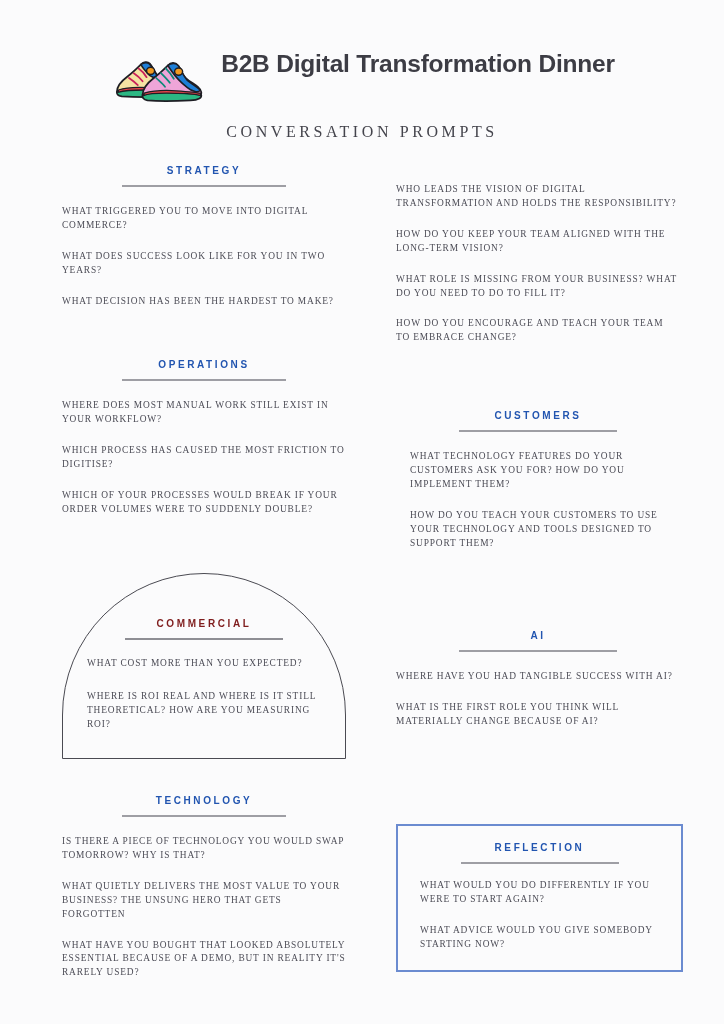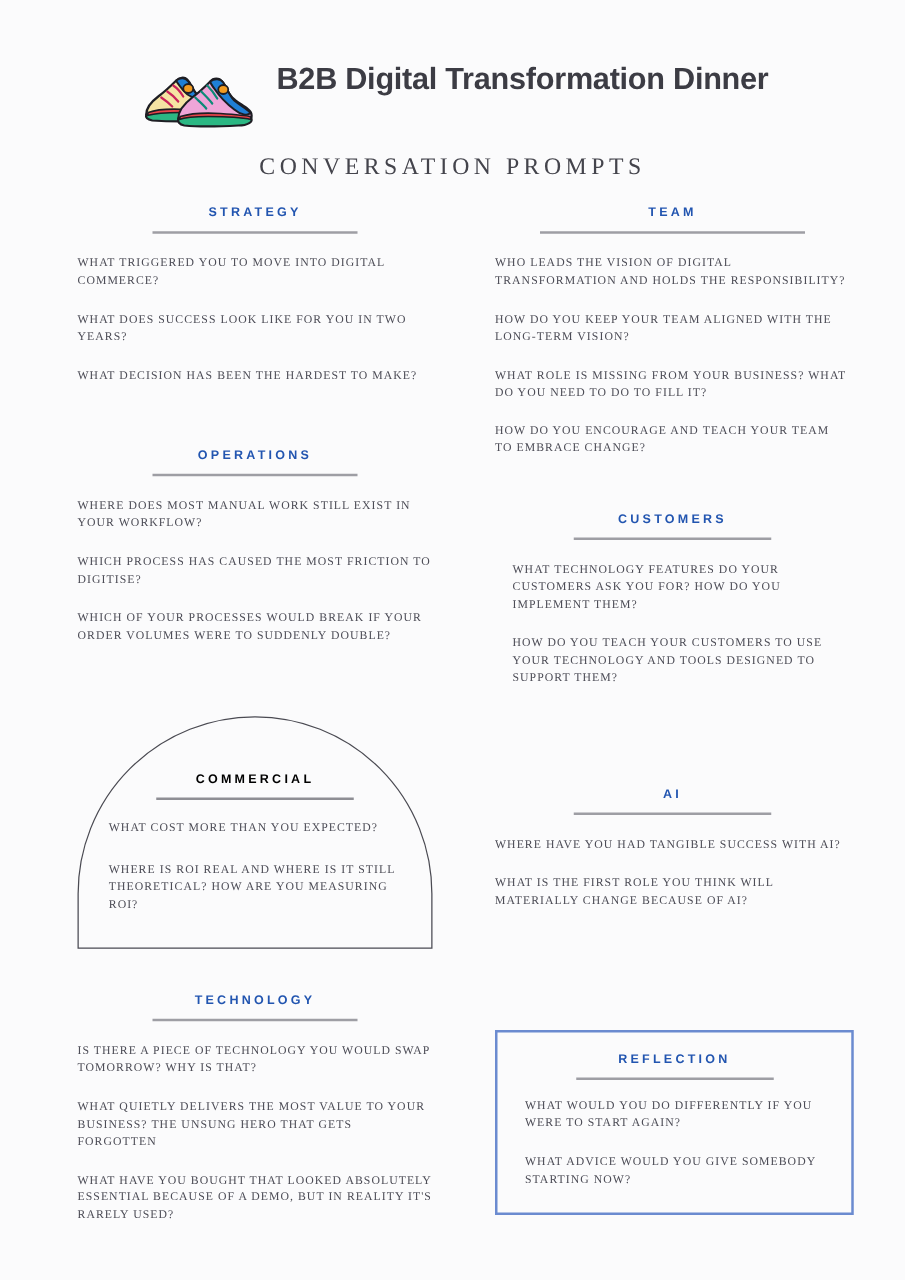--- a/index.html
+++ b/index.html
@@ -47,21 +47,21 @@
     font-family: "Liberation Sans", "DejaVu Sans", sans-serif;
     font-size: 24.5px;
     font-weight: bold;
     color: #3c3c44;
     letter-spacing: -0.2px;
     white-space: nowrap;
   }
   .subtitle {
     margin-top: 17px;
     font-family: "Liberation Serif", "DejaVu Serif", serif;
-    font-size: 19px;
+    font-size: 16px;
     letter-spacing: 3.6px;
     color: #44444c;
     text-transform: uppercase;
   }
 
   
   .section { position: absolute; }
 
   .section-head {
     text-align: center;
@@ -120,21 +120,21 @@
     position: absolute;
     left: 62px;
     top: 573px;
     width: 284px;
     height: 186px;
     border: 1px solid #4a4a52;
     border-radius: 142px 142px 0 0;
     background: transparent;
   }
   .arch .section-head { padding-top: 44px; }
-  .arch .section-title { color: #000000; }
+  .arch .section-title { color: #7f1d1d; }
   .arch .section-rule { background: #8e8e94; }
   .arch .prompts {
     margin-top: 17px;
     padding: 0 22px 0 24px;
   }
   .arch .prompt { margin-bottom: 19px; }
 
   
   .reflection-box {
     position: absolute;
@@ -227,24 +227,20 @@
       <div class="section-rule rule-w-technology"></div>
     </div>
     <div class="prompts">
       <div class="prompt">IS THERE A PIECE OF TECHNOLOGY YOU WOULD SWAP TOMORROW? WHY IS THAT?</div>
       <div class="prompt">WHAT QUIETLY DELIVERS THE MOST VALUE TO YOUR BUSINESS? THE UNSUNG HERO THAT GETS FORGOTTEN</div>
       <div class="prompt">WHAT HAVE YOU BOUGHT THAT LOOKED ABSOLUTELY ESSENTIAL BECAUSE OF A DEMO, BUT IN REALITY IT'S RARELY USED?</div>
     </div>
   </div>
 
   <div class="section col-right" id="sec-team">
-    <div class="section-head">
-      <div class="section-title">TEAM</div>
-      <div class="section-rule rule-w-team"></div>
-    </div>
     <div class="prompts">
       <div class="prompt">WHO LEADS THE VISION OF DIGITAL TRANSFORMATION AND HOLDS THE RESPONSIBILITY?</div>
       <div class="prompt">HOW DO YOU KEEP YOUR TEAM ALIGNED WITH THE LONG-TERM VISION?</div>
       <div class="prompt">WHAT ROLE IS MISSING FROM YOUR BUSINESS? WHAT DO YOU NEED TO DO TO FILL IT?</div>
       <div class="prompt">HOW DO YOU ENCOURAGE AND TEACH YOUR TEAM TO EMBRACE CHANGE?</div>
     </div>
   </div>
 
   <div class="section col-right" id="sec-customers">
     <div class="section-head">

